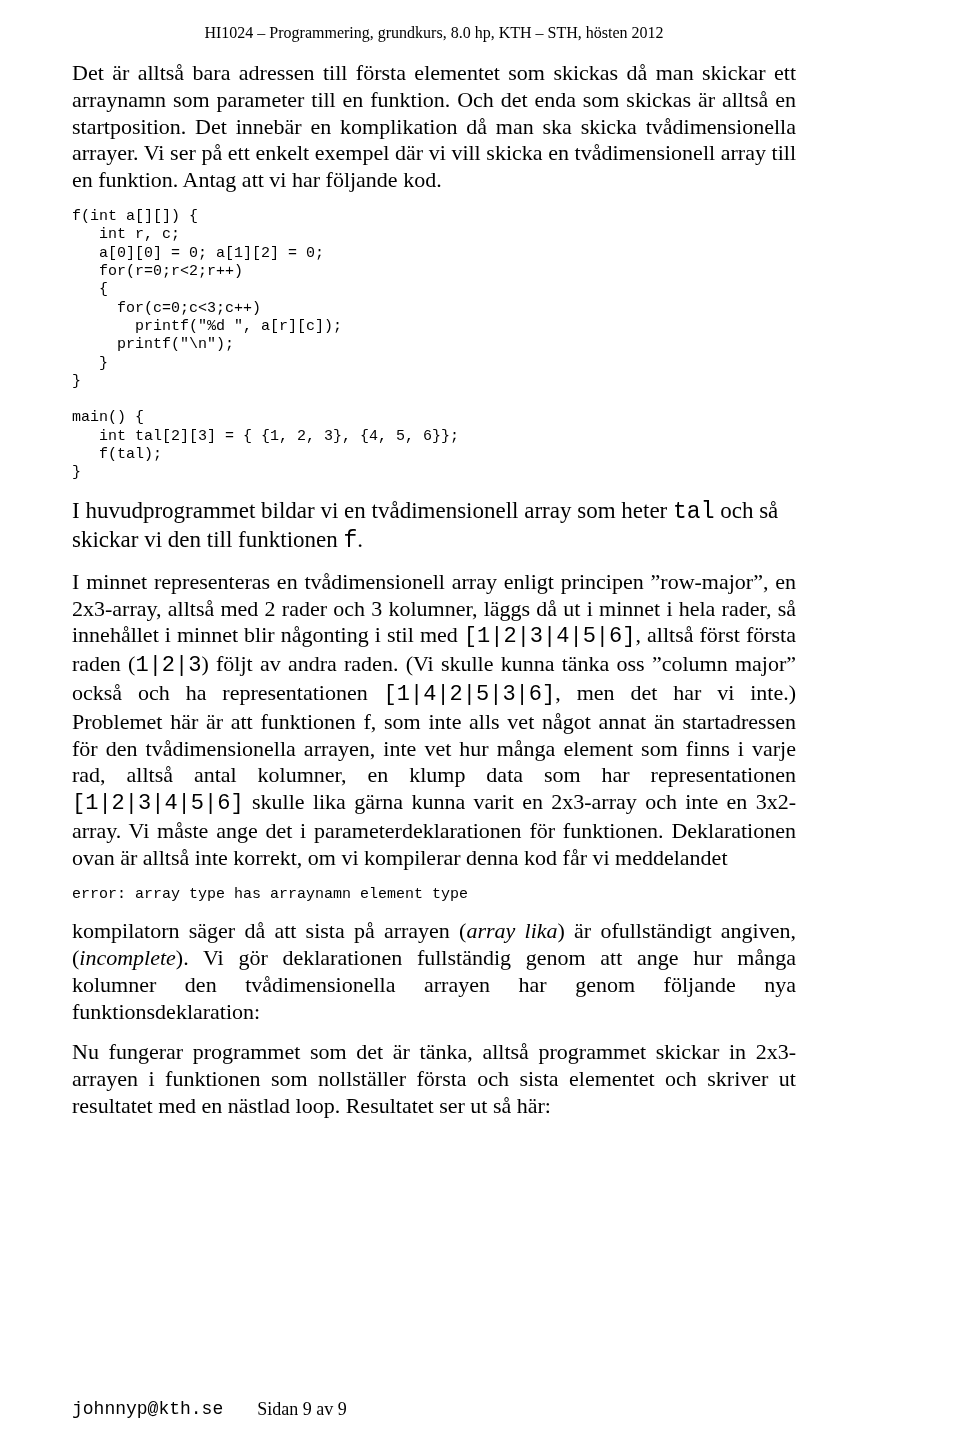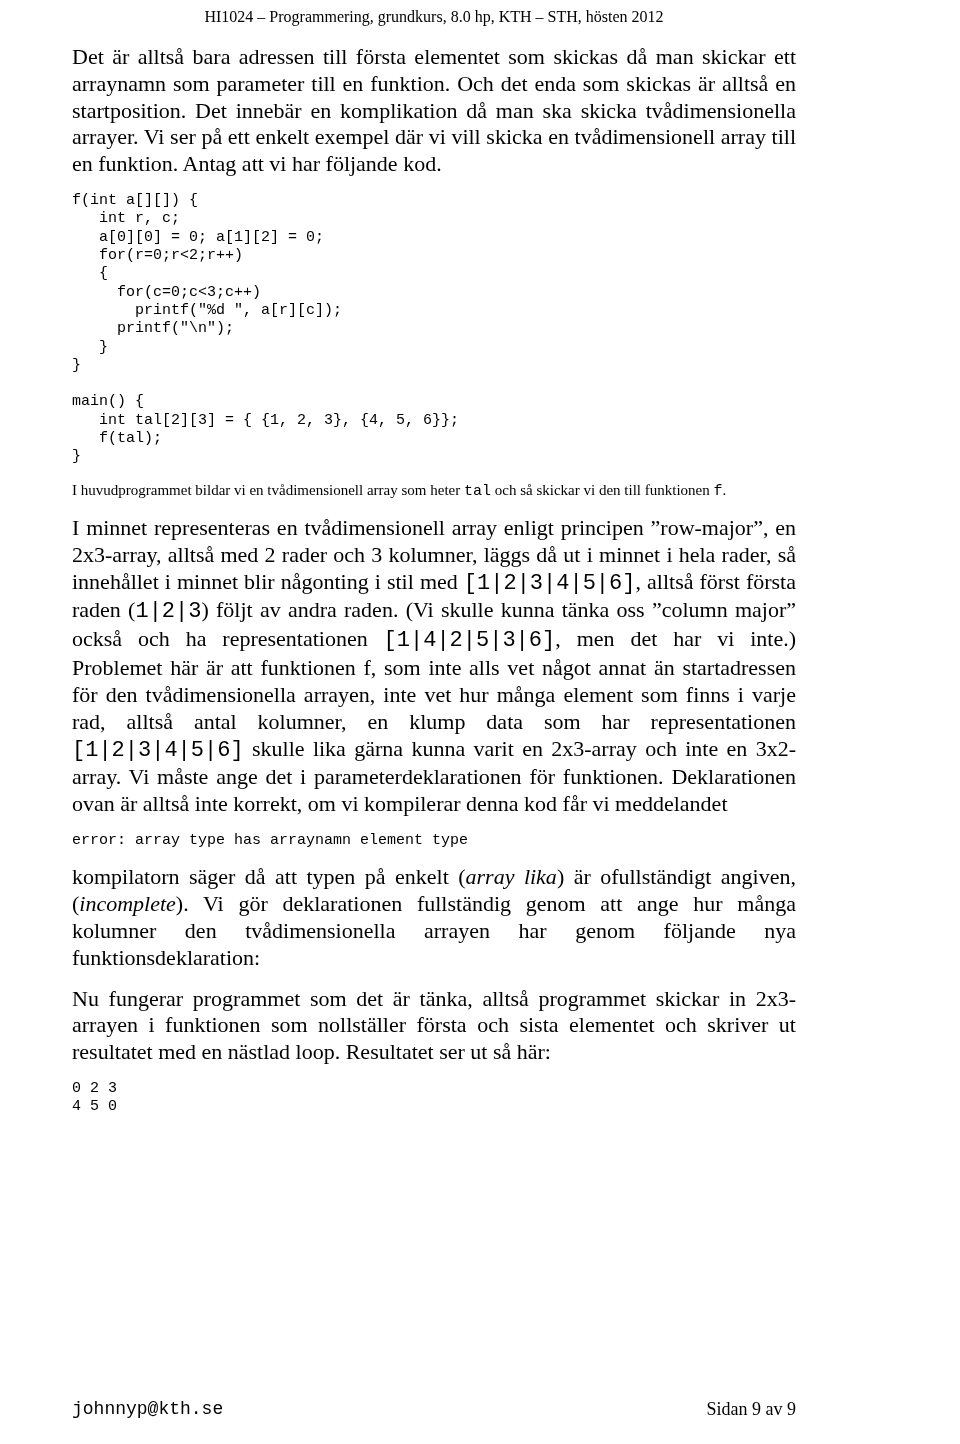--- a/index.html
+++ b/index.html
@@ -6,62 +6,62 @@
   html, body {
     margin: 0;
     padding: 0;
     background: #fff;
     font-family: "Times New Roman", Times, serif;
     color: #000;
   }
   .page {
     width: 868px;
     min-height: 1444px;
-    padding: 8px 72px 40px 72px;
+    padding: 24px 72px 40px 72px;
     box-sizing: border-box;
     position: relative;
   }
   .header {
     text-align: center;
     font-size: 16px;
     margin-bottom: 18px;
   }
   p.body {
     font-size: 22px;
     line-height: 1.22;
     margin: 0 0 14px 0;
     text-align: justify;
   }
   p.body-nojust {
-    font-size: 15px;
+    font-size: 23px;
     line-height: 1.22;
     margin: 0 0 14px 0;
   }
   pre.code {
     font-family: "Courier New", Courier, monospace;
     font-size: 15px;
     line-height: 1.22;
     margin: 0 0 14px 0;
     white-space: pre;
   }
   .mono {
     font-family: "Courier New", Courier, monospace;
   }
   .footer {
     position: absolute;
     bottom: 24px;
     left: 72px;
     right: 72px;
     display: flex;
-    justify-content: space-between;
     font-size: 18px;
     font-family: "Courier New", Courier, monospace;
   }
   .footer .right {
     font-family: "Times New Roman", Times, serif;
+    margin-left: 34px;
   }
 </style>
 </head>
 <body>
 
 <div class="page">
 
   <div class="header">HI1024 – Programmering, grundkurs, 8.0 hp, KTH – STH, hösten 2012</div>
 
   <p class="body">Det är alltså bara adressen till första elementet som skickas då man skickar ett arraynamn som parameter till en funktion. Och det enda som skickas är alltså en startposition. Det innebär en komplikation då man ska skicka tvådimensionella arrayer. Vi ser på ett enkelt exempel där vi vill skicka en tvådimensionell array till en funktion. Antag att vi har följande kod.</p>
@@ -86,28 +86,26 @@
     <span>I huvudprogrammet bildar vi en tvådimensionell array som heter </span><span class="mono">tal</span><span> och så skickar vi den till funktionen </span><span class="mono">f</span><span>.</span>
   </p>
 
   <p class="body">
     <span>I minnet representeras en tvådimensionell array enligt principen ”row-major”, en 2x3-array, alltså med 2 rader och 3 kolumner, läggs då ut i minnet i hela rader, så innehållet i minnet blir någonting i stil med </span><span class="mono">[1|2|3|4|5|6]</span><span>, alltså först första raden (</span><span class="mono">1|2|3</span><span>) följt av andra raden. (Vi skulle kunna tänka oss ”column major” också och ha representationen </span><span class="mono">[1|4|2|5|3|6]</span><span>, men det har vi inte.) Problemet här är att funktionen f, som inte alls vet något annat än startadressen för den tvådimensionella arrayen, inte vet hur många element som finns i varje rad, alltså antal kolumner, en klump data som har representationen </span><span class="mono">[1|2|3|4|5|6]</span><span> skulle lika gärna kunna varit en 2x3-array och inte en 3x2-array. Vi måste ange det i parameterdeklarationen för funktionen. Deklarationen ovan är alltså inte korrekt, om vi kompilerar denna kod får vi meddelandet</span>
   </p>
 
   <pre class="code">error: array type has arraynamn element type</pre>
 
   <p class="body">
-    <span>kompilatorn säger då att typen på enkelt (</span><i>array lika</i><span>) är ofullständigt angiven, (</span><i>incomplete</i><span>). Vi gör deklarationen fullständig genom att ange hur många kolumner den tvådimensionella arrayen har genom följande nya funktionsdeklaration:</span>
+    <span>kompilatorn säger då att sista på arrayen (</span><i>array lika</i><span>) är ofullständigt angiven, (</span><i>incomplete</i><span>). Vi gör deklarationen fullständig genom att ange hur många kolumner den tvådimensionella arrayen har genom följande nya funktionsdeklaration:</span>
   </p>
 
 
   <p class="body">Nu fungerar programmet som det är tänka, alltså programmet skickar in 2x3-arrayen i funktionen som nollställer första och sista elementet och skriver ut resultatet med en nästlad loop. Resultatet ser ut så här:</p>
 
-  <pre class="code">0 2 3
-4 5 0</pre>
 
 
   <div class="footer">
     <span class="left">johnnyp@kth.se</span>
     <span class="right">Sidan 9 av 9</span>
   </div>
 
 </div>
 
 </body></html>

